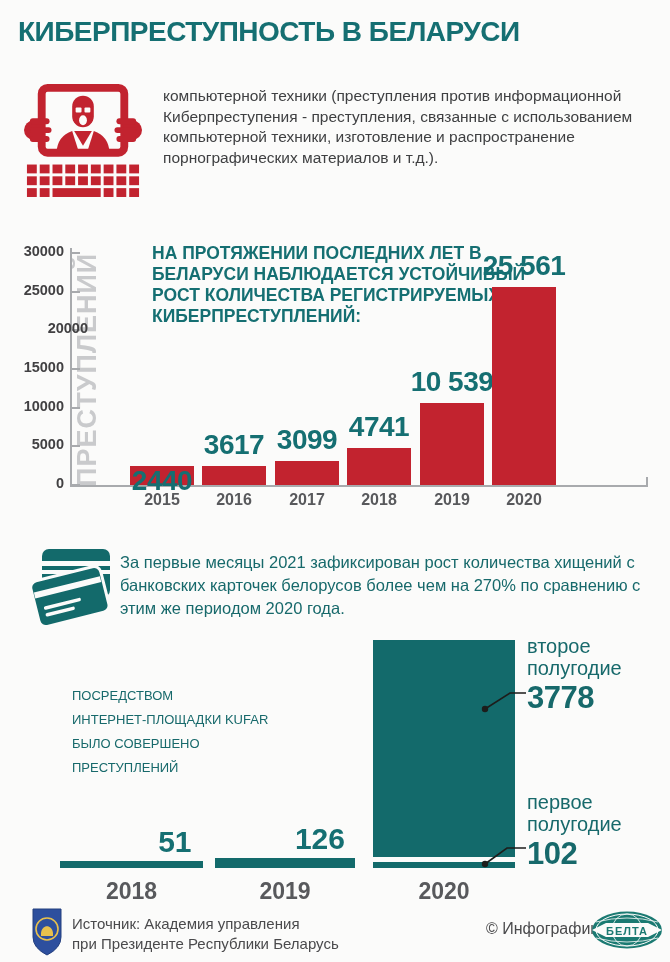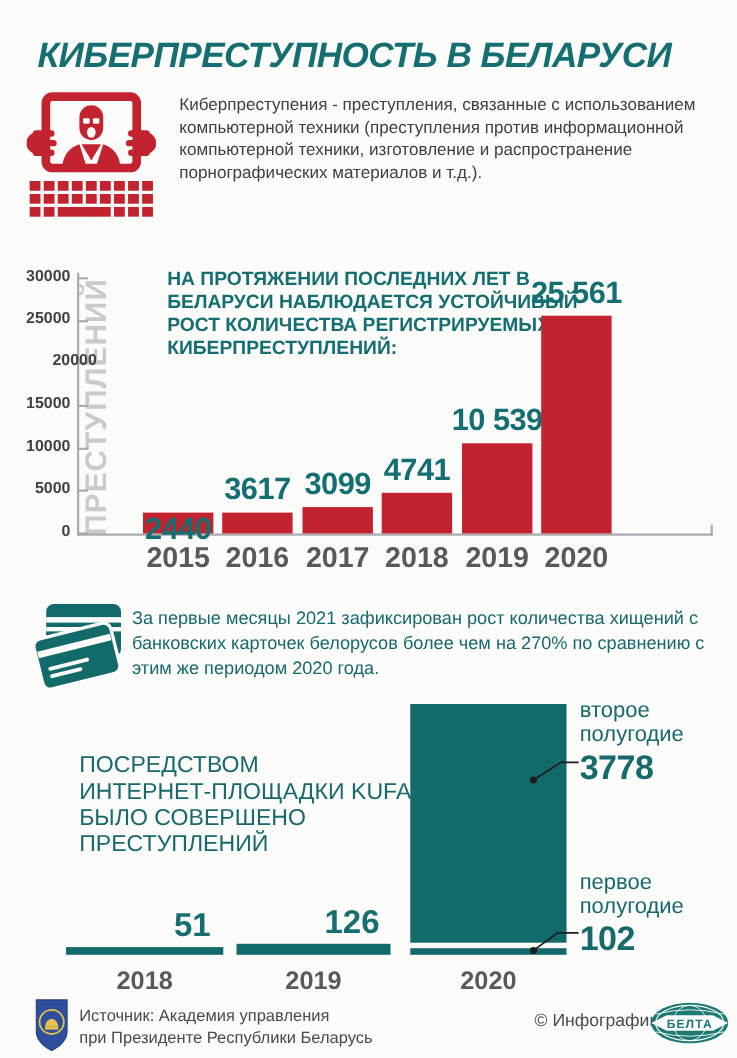--- a/index.html
+++ b/index.html
@@ -1,46 +1,46 @@
 <!DOCTYPE html>
 <html><head>
 <meta charset="utf-8">
 <style>
   html,body{margin:0;padding:0;background:#e9e9e9;}
   .stage{position:relative;width:670px;height:962px;background:#fbfbfa;overflow:hidden;
          font-family:"Liberation Sans",sans-serif;}
   .abs{position:absolute;}
   .nowrap{white-space:nowrap;}
 
-  .title{left:18px;top:16px;margin:16px;font-size:32px;font-weight:bold;color:#156f72;
-         letter-spacing:-0.5px;white-space:nowrap;font-style:italic;}
+  .title{left:18px;top:16px;margin:0;font-size:28px;font-weight:bold;color:#156f72;
+         letter-spacing:-0.5px;white-space:nowrap;}
 
   .intro-text{left:163px;top:86px;color:#3f4042;font-size:15.5px;line-height:20.6px;}
 
   
   .chart1{left:0;top:238px;width:670px;height:285px;}
   .c1-title{left:152px;top:5px;color:#156f72;font-weight:bold;font-size:17.5px;line-height:21px;}
   .c1-ylabel{left:72px;top:15px;height:234px;width:36px;writing-mode:vertical-rl;
              transform:rotate(180deg);font-size:27px;font-weight:bold;color:#c9cacc;
              letter-spacing:1px;text-align:center;}
   .c1-yaxis{left:70px;top:10px;width:2px;height:239px;background:#a8aaad;}
   .c1-xaxis{left:70px;top:247px;width:578px;height:2px;background:#a8aaad;}
   .c1-endtick{left:646px;top:239px;width:2px;height:10px;background:#a8aaad;}
   .c1-tick{background:#a8aaad;}
   .c1-ytick{font-size:14.5px;font-weight:bold;color:#414042;text-align:right;}
   .c1-val{font-size:28px;font-weight:bold;color:#156f72;text-align:center;white-space:nowrap;letter-spacing:-0.5px;}
-  .c1-year{font-size:26px;font-weight:bold;color:#58595c;text-align:center;}
+  .c1-year{font-size:16px;font-weight:bold;color:#58595c;text-align:center;}
 
   
   .cards-icon{left:28px;top:543px;}
   .note-text{left:120px;top:551px;color:#17696b;font-size:16.5px;line-height:23px;}
 
   
   .chart2{left:0;top:630px;width:670px;height:292px;}
-  .c2-title{left:72px;top:54px;color:#17696b;font-size:21px;line-height:24px;}
+  .c2-title{left:72px;top:54px;color:#17696b;font-size:13px;line-height:24px;}
   .c2-val{font-size:30px;font-weight:bold;color:#156f72;text-align:right;}
   .c2-year{font-size:23px;font-weight:bold;color:#58595c;text-align:center;}
   .c2-ann{left:527px;color:#17696b;}
   .c2-ann .lbl{font-size:20px;line-height:22px;}
   .c2-ann .val{font-size:31px;font-weight:bold;line-height:34px;margin-top:2px;letter-spacing:-0.5px;}
   .c2-ann-top{top:5px;}
   .c2-ann-bottom{top:161px;}
   .c2-callouts{left:0;top:0;pointer-events:none;}
 
   
@@ -98,22 +98,22 @@
         <rect x="107" y="116" width="10" height="9"></rect>
     </g>
     <g fill="#fbfbfa">
       <rect x="52.5" y="34" width="6" height="5" rx="1"></rect>
       <rect x="61.5" y="34" width="6" height="5" rx="1"></rect>
       <ellipse cx="60" cy="47" rx="4" ry="5"></ellipse>
     </g>
   </svg>
 
   <div class="abs intro-text">
+    <div class="nowrap">компьютерной техники (преступления против информационной</div>
     <div class="nowrap">Киберпреступения - преступления, связанные с использованием</div>
-    <div class="nowrap">компьютерной техники (преступления против информационной</div>
     <div class="nowrap">компьютерной техники, изготовление и распространение</div>
     <div class="nowrap">порнографических материалов и т.д.).</div>
   </div>
 
   <section class="abs chart1">
     <div class="abs c1-ylabel">ПРЕСТУПЛЕНИЙ</div>
     <div class="abs c1-title">
       <div class="nowrap">НА ПРОТЯЖЕНИИ ПОСЛЕДНИХ ЛЕТ В</div>
       <div class="nowrap">БЕЛАРУСИ НАБЛЮДАЕТСЯ УСТОЙЧИВЫЙ</div>
       <div class="nowrap">РОСТ КОЛИЧЕСТВА РЕГИСТРИРУЕМЫХ</div>

